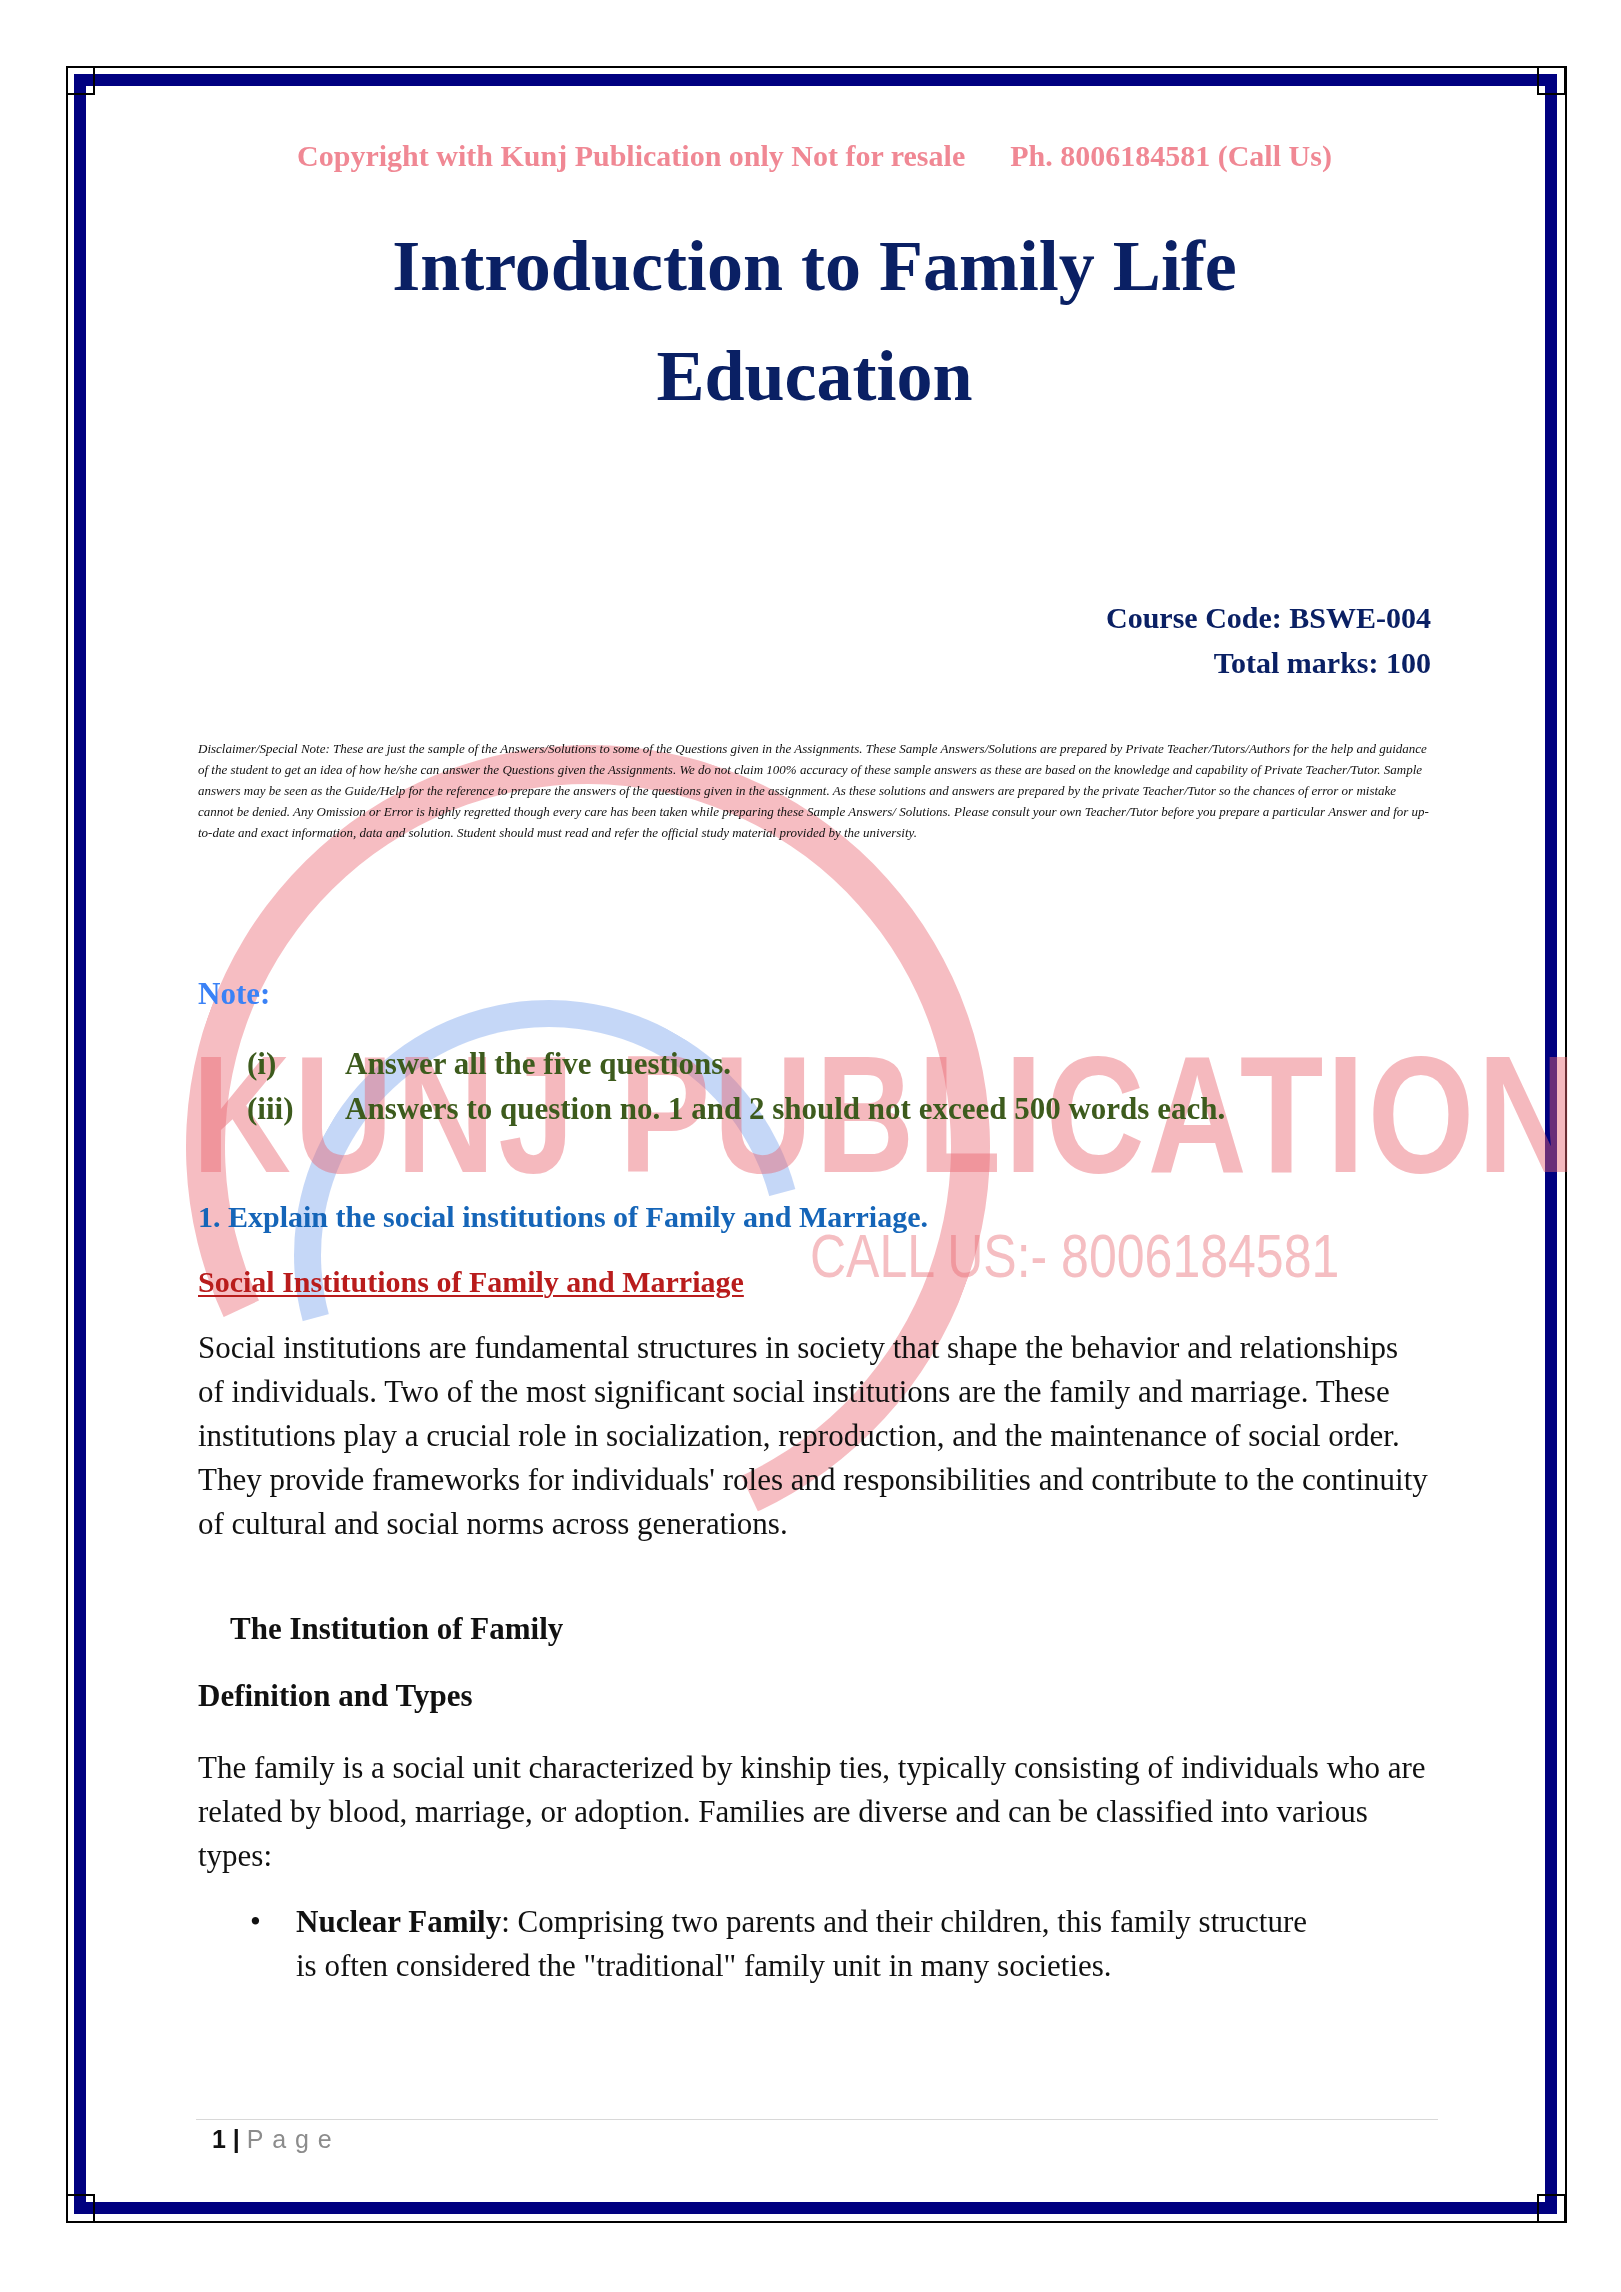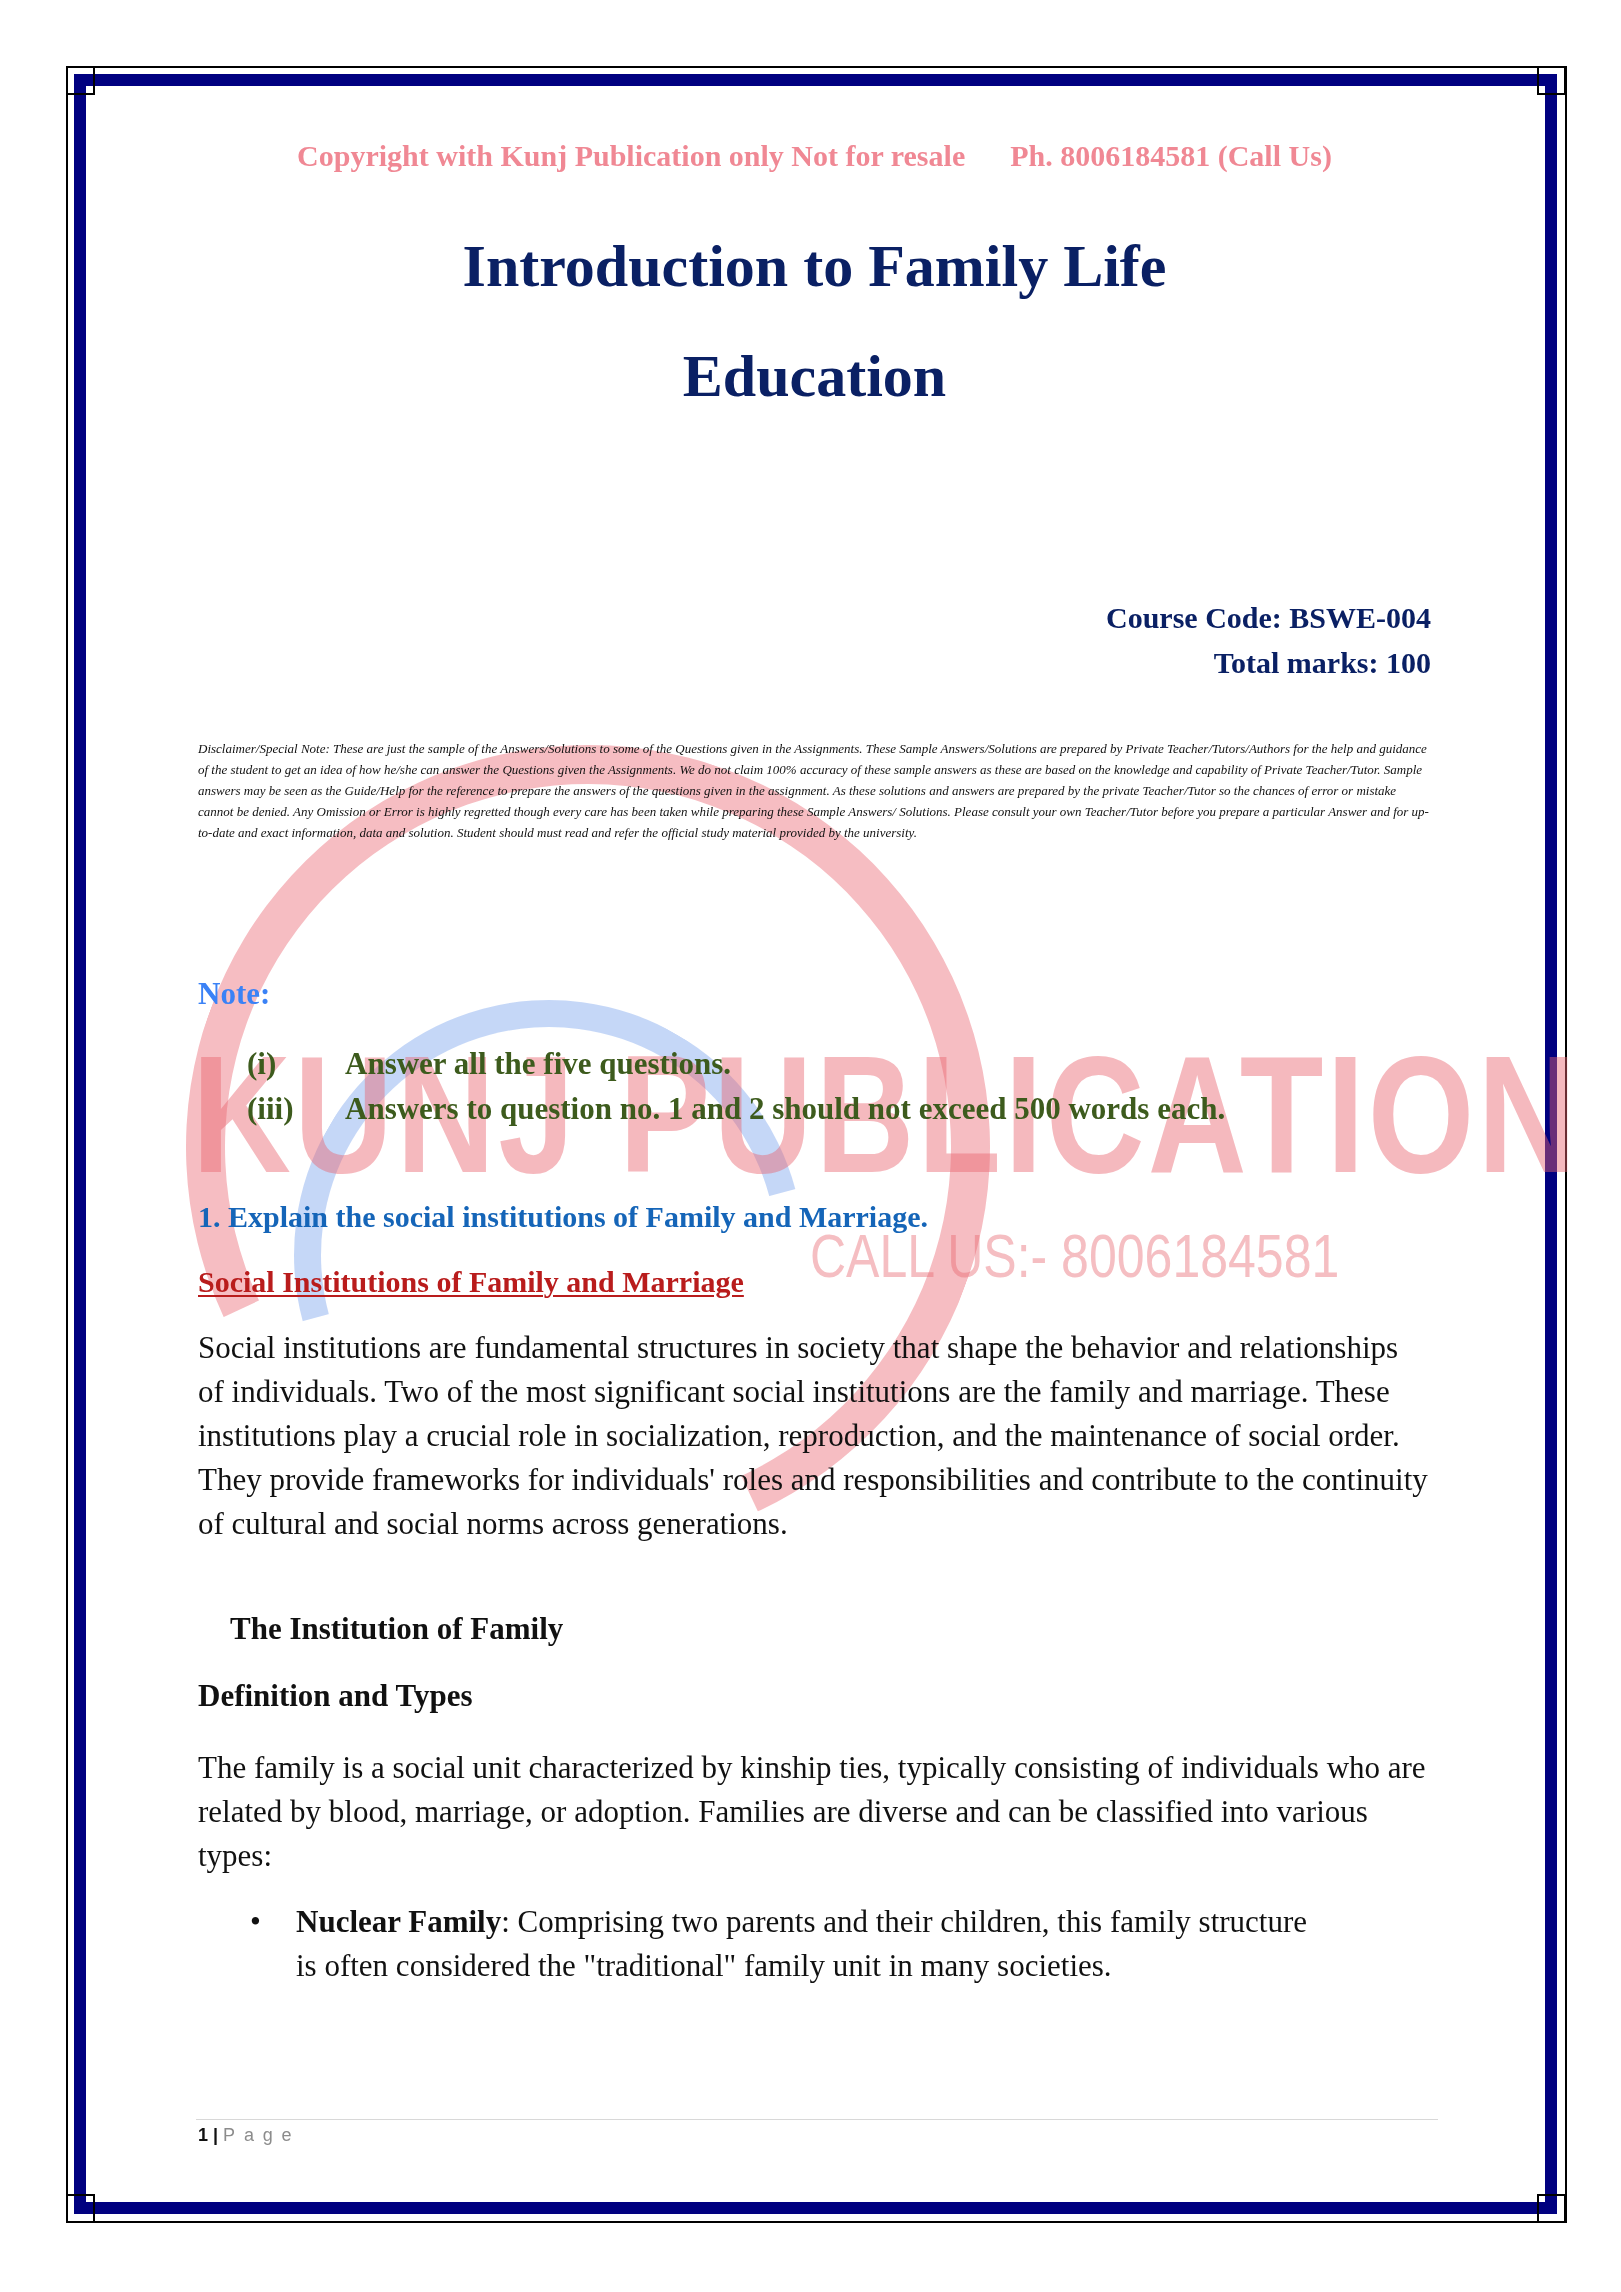--- a/index.html
+++ b/index.html
@@ -13,42 +13,42 @@
     
     .wm { position: absolute; pointer-events: none; z-index: 0; }
     .wm-arc-red { left: 186px; top: 745px; width: 804px; height: 804px; border-radius: 50%; border: 39px solid rgba(235,110,120,0.45); border-bottom-color: transparent; border-left-color: rgba(235,110,120,0.45); transform: rotate(20deg); box-sizing: border-box; }
     .wm-arc-blue { left: 294px; top: 1000px; width: 510px; height: 510px; border-radius: 50%; border: 27.4px solid rgba(140,175,240,0.5); border-bottom-color: transparent; border-right-color: transparent; transform: rotate(30deg); box-sizing: border-box; }
     .wm-text { left: 192px; top: 1019px; font-family: "Liberation Sans", sans-serif; font-weight: bold; font-size: 167px; color: rgba(232,100,110,0.45); letter-spacing: 3.9px; transform: scaleX(0.82); transform-origin: left top; white-space: nowrap; }
     .wm-call { left: 810px; top: 1221px; font-family: "Liberation Sans", sans-serif; font-size: 61px; color: rgba(232,100,110,0.42); transform: scaleX(0.82); transform-origin: left top; white-space: nowrap; }
 
     .content { position: absolute; left: 198px; top: 0; width: 1233px; z-index: 1; }
 
     .copyright { position: absolute; left: 0; top: 139px; width: 1233px; font-weight: bold; font-size: 30px; color: #f08894; text-align: center; white-space: pre; }
-    .title { position: absolute; left: 0; top: 211px; width: 1233px; text-align: center; font-weight: bold; font-size: 60px; line-height: 110px; color: #0a2064; }
+    .title { position: absolute; left: 0; top: 211px; width: 1233px; text-align: center; font-weight: bold; font-size: 72px; line-height: 110px; color: #0a2064; }
     .course { position: absolute; right: 0; top: 595px; text-align: right; font-weight: bold; font-size: 30px; line-height: 45px; color: #0a2064; }
 
     .disclaimer { position: absolute; left: 0; top: 738px; width: 1233px; font-style: italic; font-size: 13px; line-height: 21px; color: #111; }
     .note-label { position: absolute; left: 0; top: 976px; font-weight: bold; font-size: 31px; color: #3b82f6; }
     .note-list { position: absolute; left: 0; top: 1041px; font-weight: bold; font-size: 31px; line-height: 45px; color: #3d5b1d; }
     .note-item { display: flex; }
     .note-num { width: 98px; padding-left: 49px; }
     .q1 { position: absolute; left: 0; top: 1200px; font-weight: bold; font-size: 30px; color: #1565b8; }
     .sub-head { position: absolute; left: 0; top: 1265px; font-weight: bold; font-size: 30px; color: #b91c1c; text-decoration: underline; text-decoration-thickness: 2px; text-underline-offset: 2.9px; }
 
     .para { position: absolute; left: 0; width: 1233px; font-size: 31px; line-height: 44px; color: #111; }
     .para1 { top: 1326px; }
     .h-inst { position: absolute; left: 0; top: 1611px; font-weight: bold; font-size: 31px; color: #111; margin-left: 32px; }
     .h-def { position: absolute; left: 0; top: 1678px; font-weight: bold; font-size: 31px; color: #111; }
     .para2 { top: 1746px; }
     .bullet { position: absolute; left: 0; top: 1900px; width: 1233px; font-size: 31px; line-height: 44px; color: #111; display: flex; }
     .bullet-dot { width: 98px; padding-left: 52px; box-sizing: border-box; }
     .bullet-body { width: 1039px; }
 
     .footer-line { position: absolute; left: 196px; top: 2119px; width: 1242px; height: 1px; background: #d8d8d8; }
-    .footer { position: absolute; left: 198px; top: 2125px; font-family: "Liberation Sans", sans-serif; font-size: 18px; color: #111; }
+    .footer { position: absolute; left: 212px; top: 2125px; font-family: "Liberation Sans", sans-serif; font-size: 25px; color: #111; }
     .footer b { font-weight: bold; }
     .footer .page-word { color: #8c8c8c; letter-spacing: 8.8px; }
   </style>
 </head>
 <body>
 
 <div class="border-outer"></div>
 <div class="border-blue"></div>
 <div class="corner" style="left:66px;top:66px;"></div>
 <div class="corner" style="left:1537px;top:66px;"></div>

